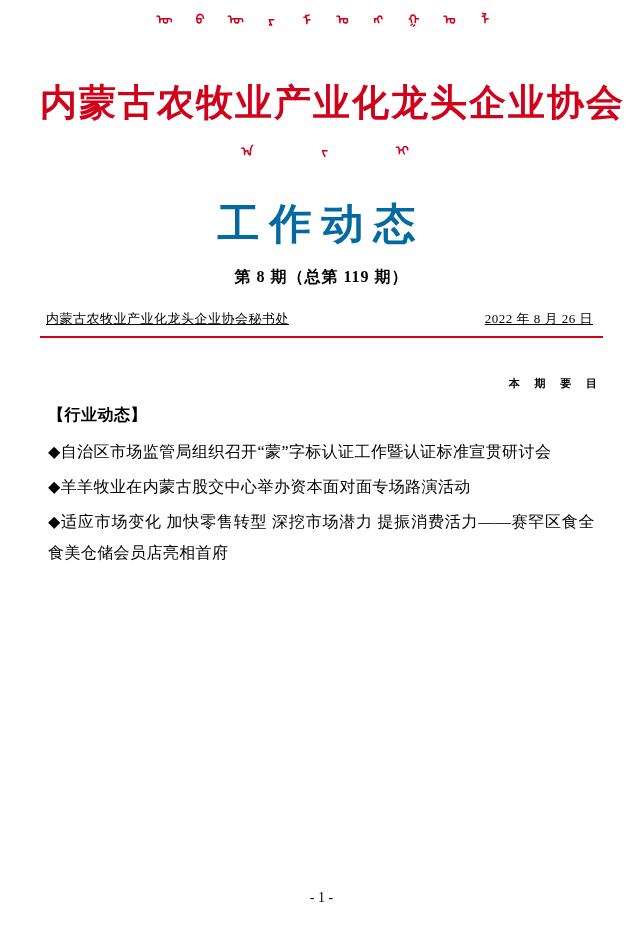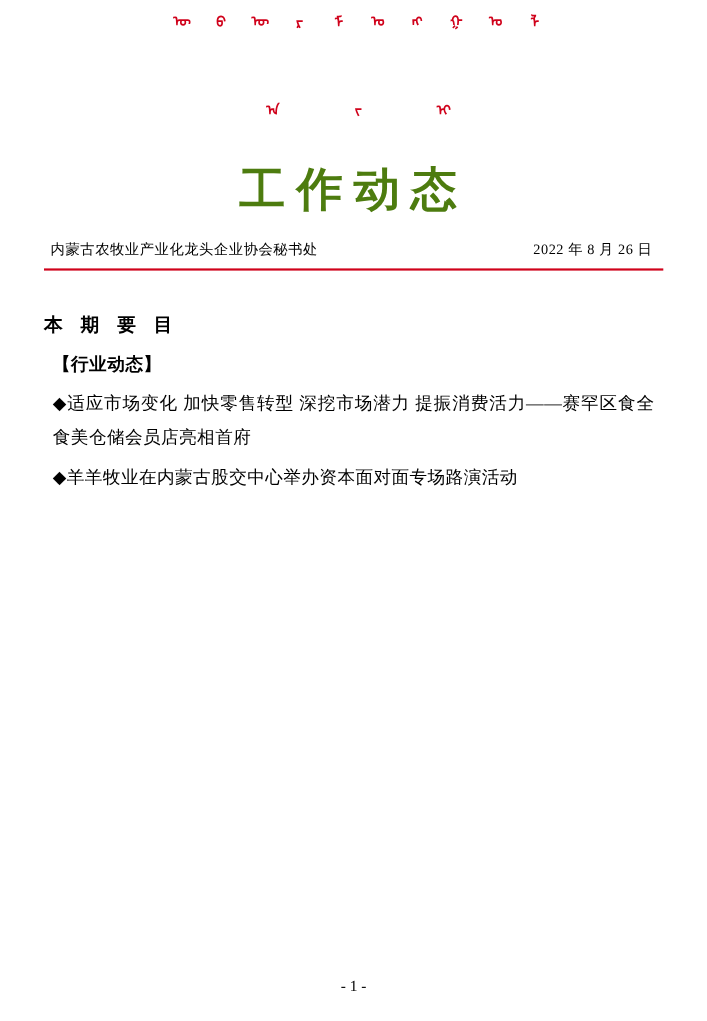--- a/index.html
+++ b/index.html
@@ -60,21 +60,21 @@
     display: flex;
     justify-content: center;
     align-items: flex-start;
     gap: 64px;
     margin-top: 18px;
     height: 56px;
   }
 
   .sub-title {
     text-align: center;
-    color: #4d7c0f;
+    color: #0369a1;
     font-family: "Liberation Serif", "DejaVu Serif", serif;
     font-weight: bold;
     font-size: 42px;
     letter-spacing: 10px;
     margin-top: 2px;
     line-height: 1.1;
   }
 
   .issue-line {
     text-align: center;
@@ -87,34 +87,35 @@
 
   .meta-row {
     display: flex;
     justify-content: space-between;
     align-items: baseline;
     font-size: 13px;
     margin-top: 22px;
     padding: 0 6px;
     font-family: "Liberation Serif", "DejaVu Serif", serif;
     letter-spacing: 0.5px;
+    text-decoration: underline;
   }
   .meta-left { }
   .meta-right { padding-right: 4px; margin-left: 17px; }
 
   .rule {
     border: none;
     border-top: 2px solid #d0021b;
     margin: 8px 0 0 0;
     height: 0;
   }
 
   .contents-title {
-    text-align: left;
-    font-size: 17px;
+    text-align: right;
+    font-size: 11px;
     font-weight: bold;
     letter-spacing: 6px;
     margin-top: 38px;
     font-family: "Liberation Serif", "DejaVu Serif", serif;
   }
 
   .toc {
     padding: 0 8px;
   }
   .section-head {
@@ -154,43 +155,46 @@
     <span class="mongol-glyph">ᠥ</span>
     <span class="mongol-glyph">ᠷ</span>
     <span class="mongol-glyph">ᠮ</span>
     <span class="mongol-glyph">ᠣ</span>
     <span class="mongol-glyph">ᠩ</span>
     <span class="mongol-glyph">ᠭ</span>
     <span class="mongol-glyph">ᠣ</span>
     <span class="mongol-glyph">ᠯ</span>
   </div>
 
+  <div class="main-title">内蒙古农牧业产业化龙头企业协会</div>
 
   <div class="mongol-band-2">
     <span class="mongol-glyph">ᠠ</span>
     <span class="mongol-glyph">ᠵ</span>
     <span class="mongol-glyph">ᠢ</span>
   </div>
 
   <div class="sub-title">工作动态</div>
 
+  <div class="issue-line">第 8 期（总第 119 期）</div>
 
   <div class="meta-row">
     <span class="meta-left">内蒙古农牧业产业化龙头企业协会秘书处</span>
     <span class="meta-right">2022 年 8 月 26 日</span>
   </div>
 
   <hr class="rule">
 
   <div class="contents-title">本 期 要 目</div>
 
   <div class="toc">
 
     <div class="section-head">【行业动态】</div>
-
+    <p class="entry">◆自治区市场监管局组织召开“蒙”字标认证工作暨认证标准宣贯研讨会</p>
+
+    <p class="entry">◆羊羊牧业在内蒙古股交中心举办资本面对面专场路演活动</p>
     <p class="entry">◆适应市场变化  加快零售转型  深挖市场潜力  提振消费活力——赛罕区食全食美仓储会员店亮相首府</p>
-    <p class="entry">◆羊羊牧业在内蒙古股交中心举办资本面对面专场路演活动</p>
 
   </div>
 
   <div class="page-number">- 1 -</div>
 
 </div>
 
 </body></html>

